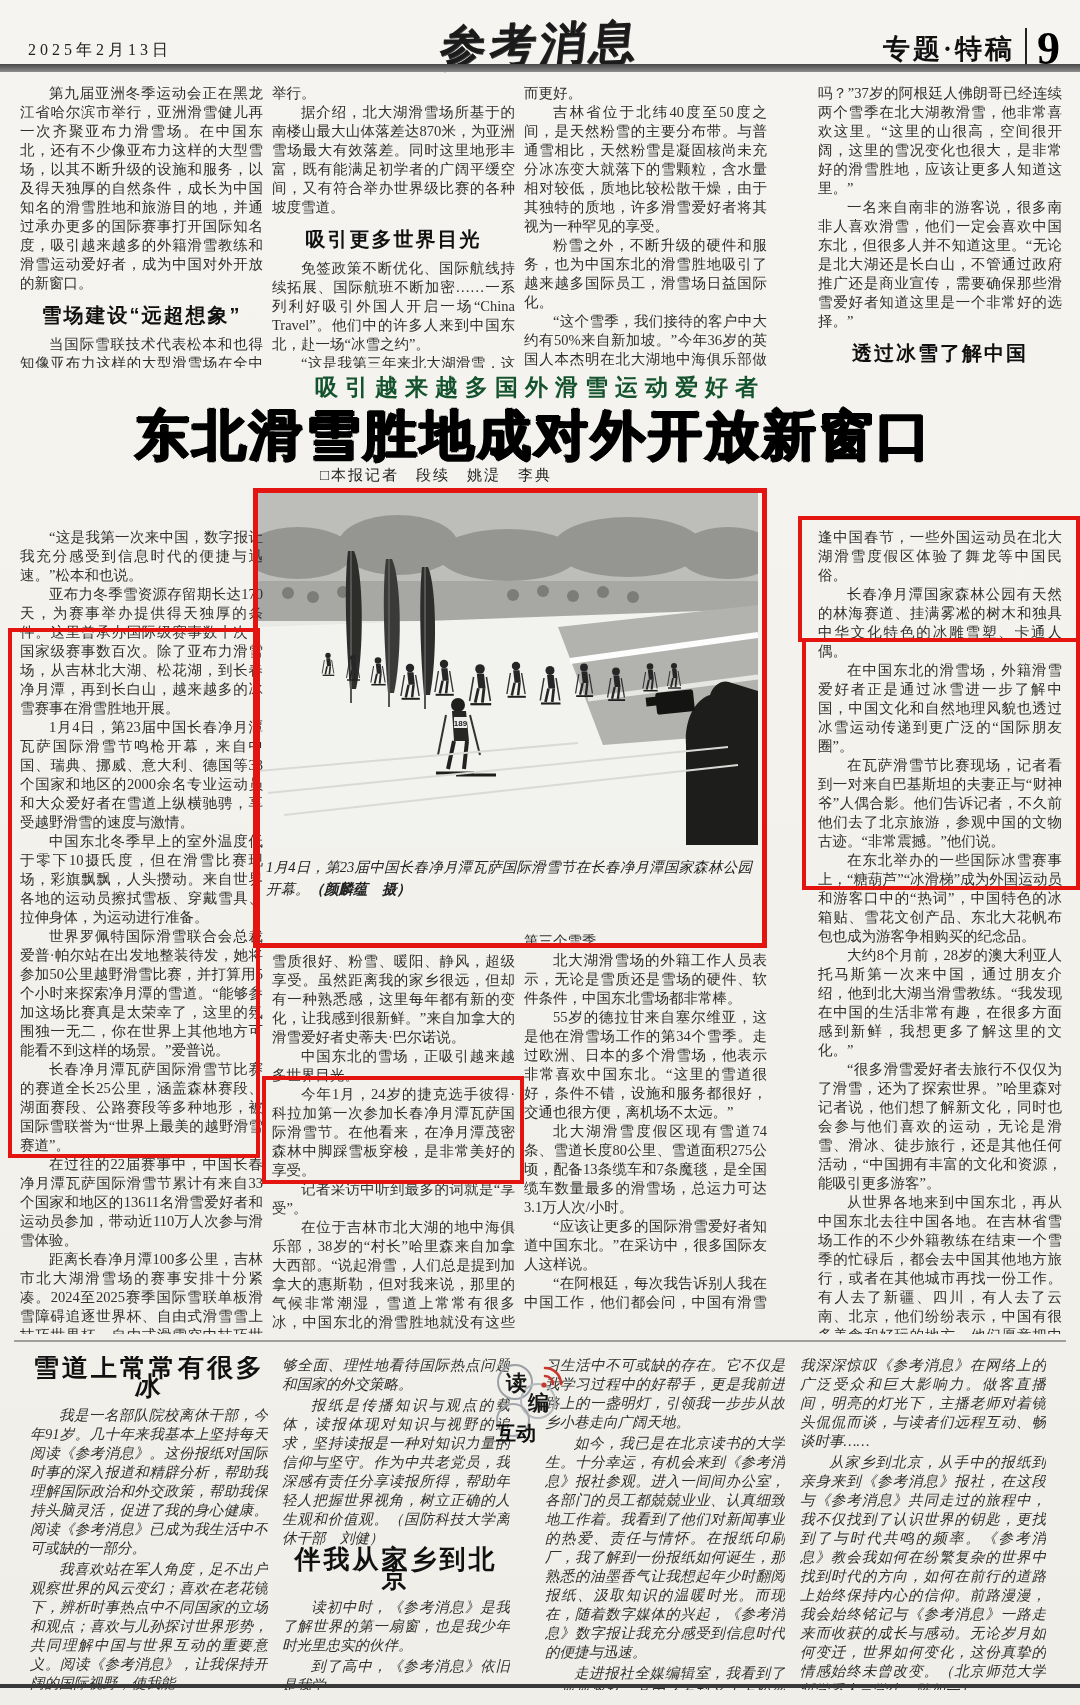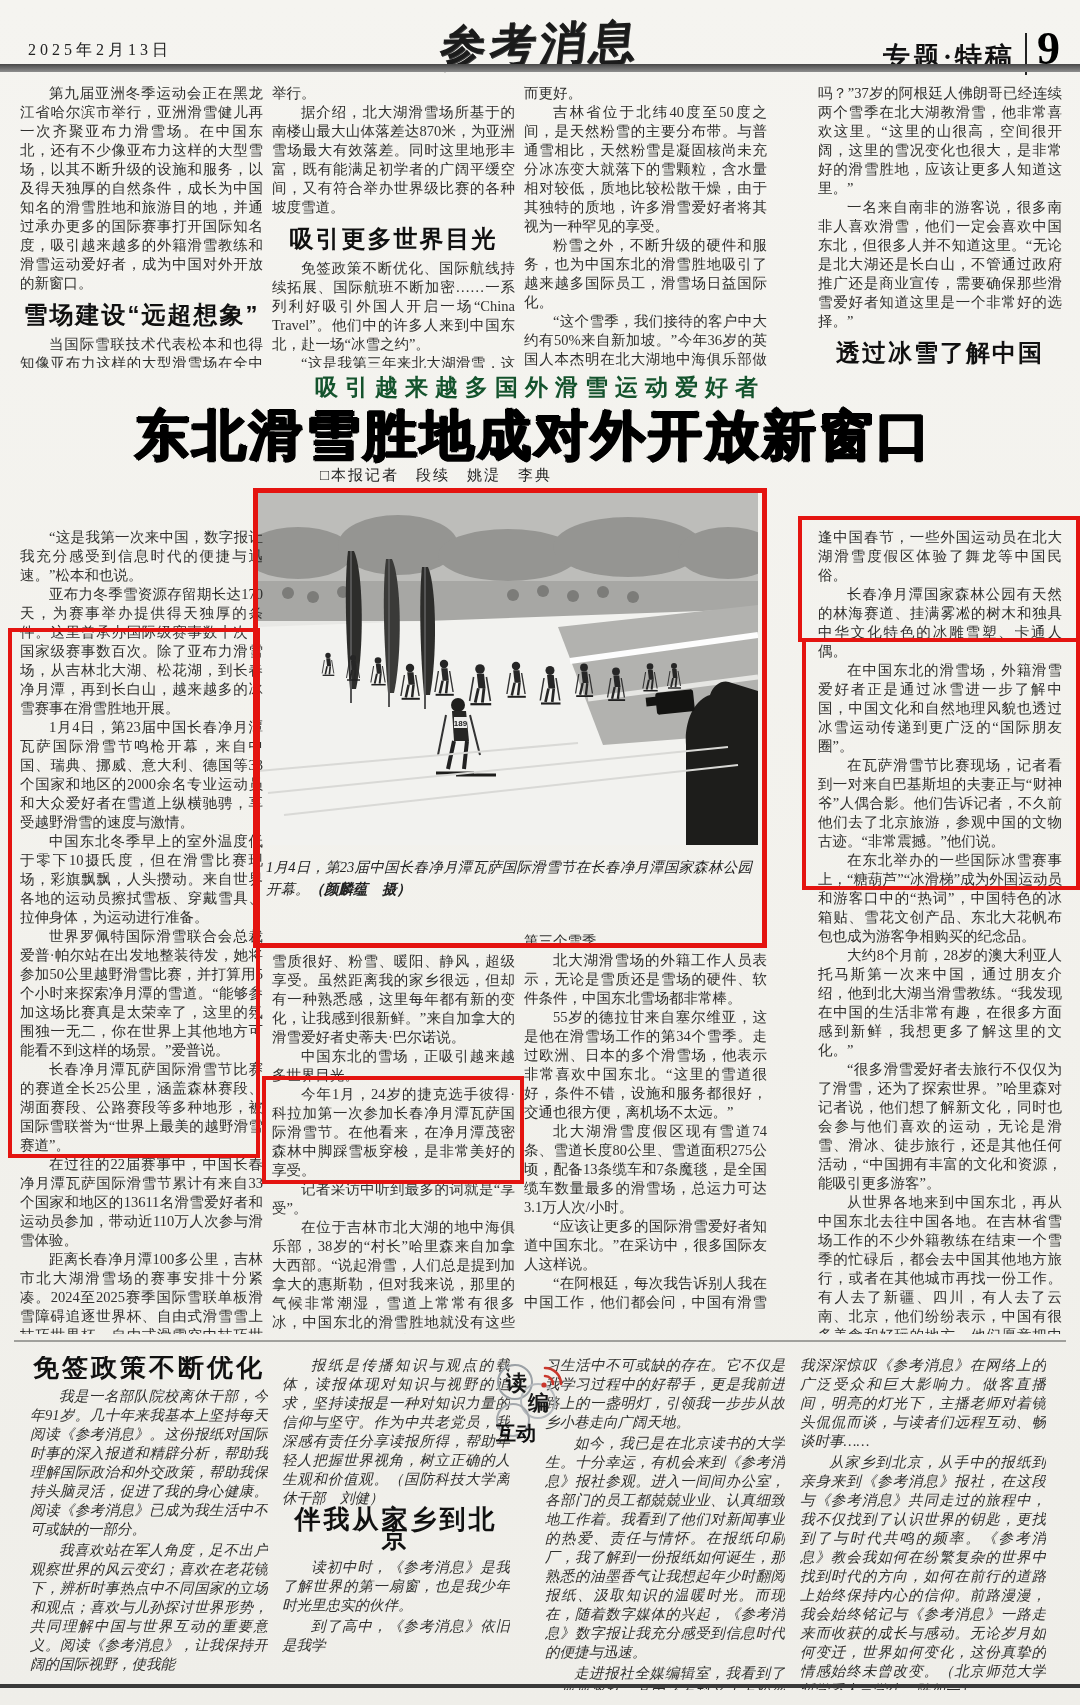--- a/index.html
+++ b/index.html
@@ -8,21 +8,21 @@
     width:1080px; height:1705px; position:relative; overflow:hidden;
     background:linear-gradient(180deg,#f5f4f0 0%,#f2f1ec 60%,#efeee9 100%);
     font-family:"Liberation Serif","DejaVu Serif",serif; color:#262626;
   }
   .abs { position:absolute; }
   .col { font-size:14.5px; line-height:19px; text-align:justify; color:#30302e; overflow:hidden; }
   .col p { margin:0; text-indent:2em; }
   .col p.noind { text-indent:0; }
   .subhead {
     font-family:"Liberation Sans","DejaVu Sans",sans-serif; font-weight:700;
-    font-size:24px; line-height:26px; text-align:center; text-indent:0;
+    font-size:20px; line-height:26px; text-align:center; text-indent:0;
     margin:9px 0 7px; color:#101010; letter-spacing:2px;
   }
   .kicker { font-size:23px; font-weight:700; letter-spacing:7px; text-align:center; color:#14532d; }
   .headline {
     font-family:"Liberation Sans","DejaVu Sans",sans-serif; font-weight:900;
     font-size:54px; letter-spacing:3px; text-align:center; color:#000;
     text-shadow:1.4px 0 0 #000,-1.4px 0 0 #000,0 1px 0 #000,0 -1px 0 #000;
   }
   .byline { text-align:center; font-size:15px; letter-spacing:2px; color:#222; }
   .frame { position:absolute; border:4px solid #e41410; pointer-events:none; }
@@ -46,21 +46,21 @@
   .section-wrap { display:flex; align-items:center; justify-content:flex-end; gap:10px; }
   .section-name { font-size:27px; font-weight:700; letter-spacing:3px; color:#111; }
   .section-div { width:2px; height:42px; background:#222; }
   .section-page { font-size:46px; font-weight:900; font-family:"Liberation Serif",serif; color:#000; }
 </style>
 </head>
 <body>
 
 <div class="abs date" style="left:28px;top:40px;">2025年2月13日</div>
 <div class="abs masthead" style="left:380px;top:14px;width:320px;">参考消息</div>
-<div class="abs section-wrap" style="left:790px;top:22px;width:270px;align-items:flex-end;">
+<div class="abs section-wrap" style="left:790px;top:22px;width:270px;">
   <span class="section-name">专题·特稿</span>
   <span class="section-div"></span>
   <span class="section-page">9</span>
 </div>
 <div class="abs" style="left:0;top:64px;width:1080px;height:8px;background:linear-gradient(180deg,#474747,#8e8e8e);"></div>
 
 <div class="abs col" style="left:20px;top:84px;width:243px;height:284px;">
   <p>第九届亚洲冬季运动会正在黑龙江省哈尔滨市举行，亚洲滑雪健儿再一次齐聚亚布力滑雪场。在中国东北，还有不少像亚布力这样的大型雪场，以其不断升级的设施和服务，以及得天独厚的自然条件，成长为中国知名的滑雪胜地和旅游目的地，并通过承办更多的国际赛事打开国际知名度，吸引越来越多的外籍滑雪教练和滑雪运动爱好者，成为中国对外开放的新窗口。</p>
   <div class="subhead">雪场建设“远超想象”</div>
   <p>当国际雪联技术代表松本和也得知像亚布力这样的大型滑雪场在全中国已经有几十座时，他对这一数量表示震惊。</p>
@@ -217,26 +217,27 @@
 
 <div class="frame frame-thick" style="left:253px;top:488px;width:514px;height:460px;"></div>
 <div class="frame" style="left:8px;top:628px;width:252px;height:530px;"></div>
 <div class="frame" style="left:262px;top:1076px;width:262px;height:108px;"></div>
 <div class="frame" style="left:798px;top:516px;width:282px;height:126px;"></div>
 <div class="frame" style="left:802px;top:638px;width:278px;height:252px;"></div>
 
 <div class="rule" style="left:14px;top:1340px;width:1052px;height:2px;"></div>
 
 <div class="abs col kai" style="left:30px;top:1356px;width:238px;height:334px;">
-  <div class="ltitle">免签政策不断优化</div>
+  <div class="ltitle">雪道上常常有很多冰</div>
   <p>我是一名部队院校离休干部，今年91岁。几十年来我基本上坚持每天阅读《参考消息》。这份报纸对国际时事的深入报道和精辟分析，帮助我理解国际政治和外交政策，帮助我保持头脑灵活，促进了我的身心健康。阅读《参考消息》已成为我生活中不可或缺的一部分。</p>
   <p>我喜欢站在军人角度，足不出户观察世界的风云变幻；喜欢在老花镜下，辨析时事热点中不同国家的立场和观点；喜欢与儿孙探讨世界形势，共同理解中国与世界互动的重要意义。阅读《参考消息》，让我保持开阔的国际视野，使我能</p>
 </div>
 
 <div class="abs col kai" style="left:282px;top:1356px;width:228px;height:334px;">
+  <p class="noind">够全面、理性地看待国际热点问题和国家的外交策略。</p>
   <p>报纸是传播知识与观点的载体，读报体现对知识与视野的追求，坚持读报是一种对知识力量的信仰与坚守。作为中共老党员，我深感有责任分享读报所得，帮助年轻人把握世界视角，树立正确的人生观和价值观。（国防科技大学离休干部　刘健）</p>
   <div class="ltitle" style="margin-top:0;">伴我从家乡到北京</div>
   <p>读初中时，《参考消息》是我了解世界的第一扇窗，也是我少年时光里忠实的伙伴。</p>
   <p>到了高中，《参考消息》依旧是我学</p>
 </div>
 
 <div class="abs col kai" style="left:545px;top:1356px;width:240px;height:334px;">
   <p class="noind">习生活中不可或缺的存在。它不仅是我学习过程中的好帮手，更是我前进路上的一盏明灯，引领我一步步从故乡小巷走向广阔天地。</p>
   <p>如今，我已是在北京读书的大学生。十分幸运，有机会来到《参考消息》报社参观。进入一间间办公室，各部门的员工都兢兢业业、认真细致地工作着。我看到了他们对新闻事业的热爱、责任与情怀。在报纸印刷厂，我了解到一份报纸如何诞生，那熟悉的油墨香气让我想起年少时翻阅报纸、汲取知识的温暖时光。而现在，随着数字媒体的兴起，《参考消息》数字报让我充分感受到信息时代的便捷与迅速。</p>
   <p>走进报社全媒编辑室，我看到了一座座奖杯，其中还有抖音千万粉丝奖杯！</p>

